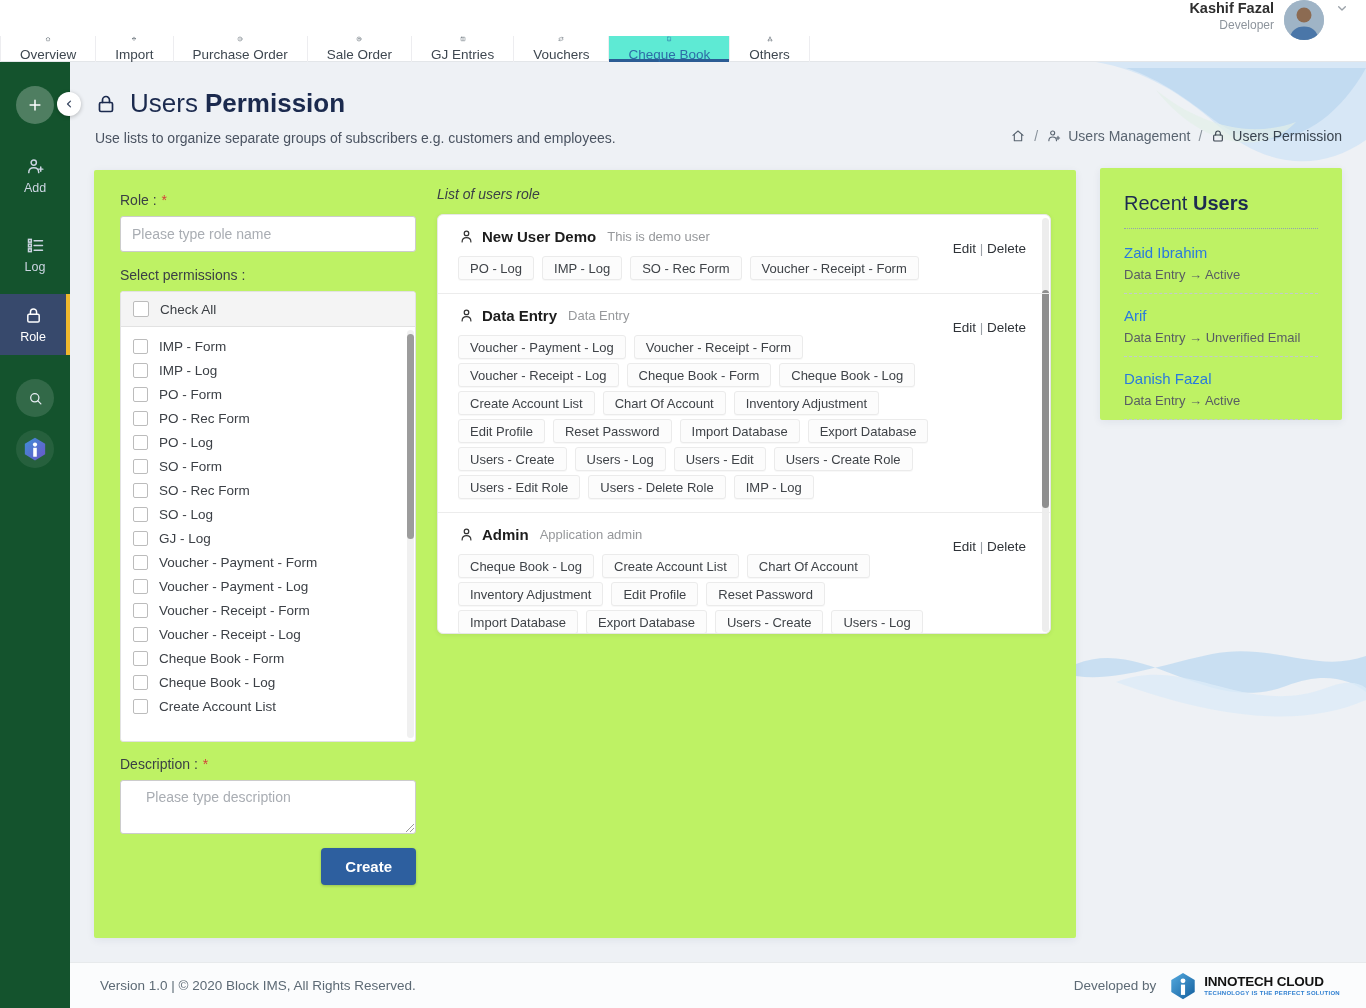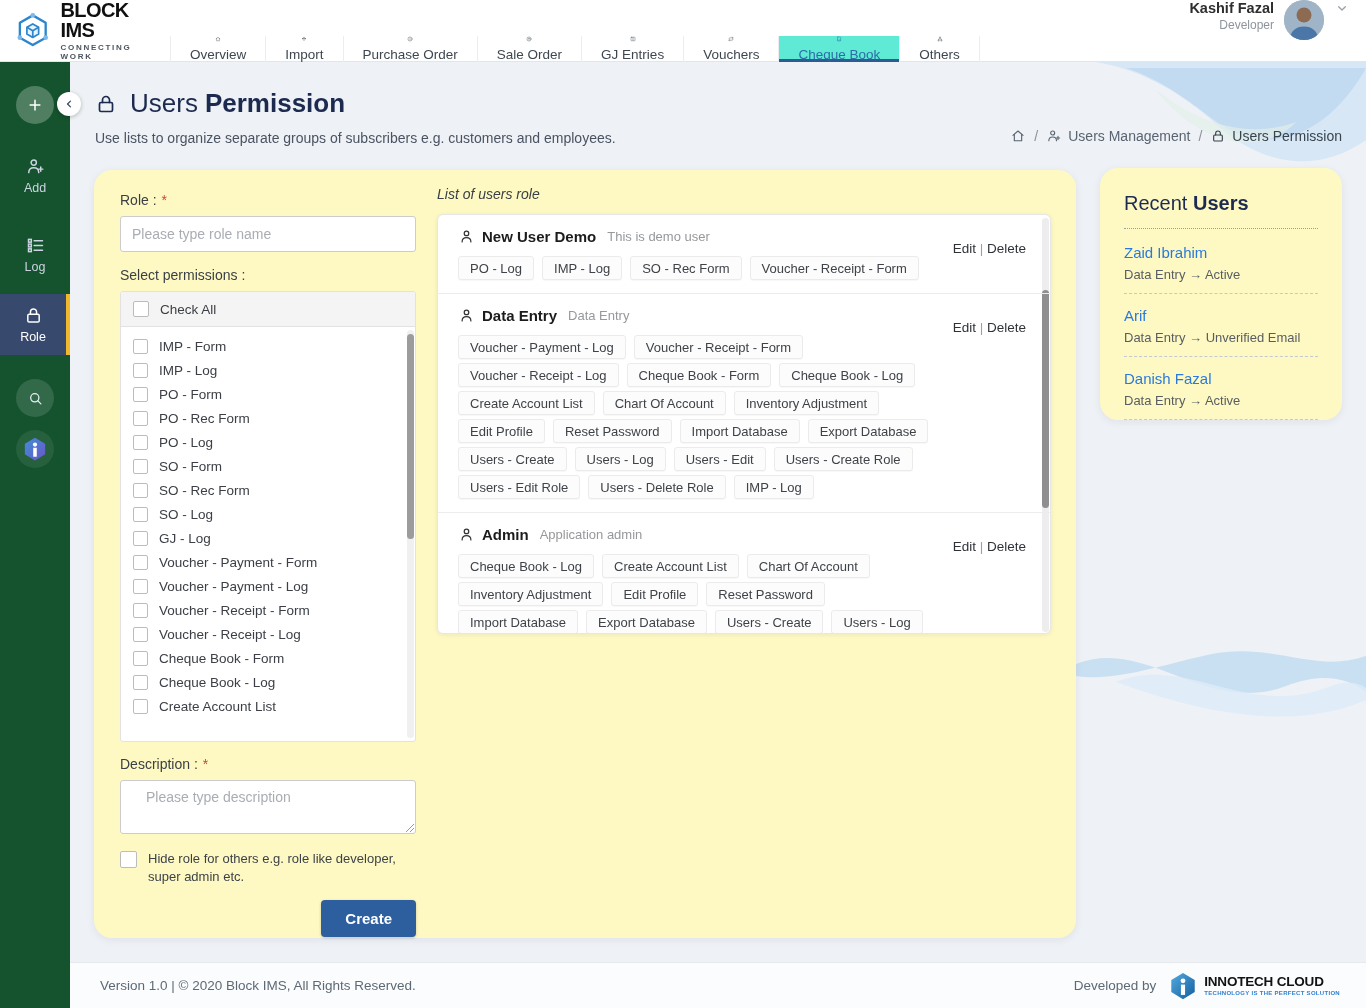--- a/index.html
+++ b/index.html
@@ -45,21 +45,21 @@
   .page-head { position:absolute; left:24px; top:26px; display:flex; align-items:center; gap:12px; z-index:1; color:#1b2a4e; }
   .page-title-light { font-size:26px; font-weight:400; }
   .page-title-bold { font-size:26px; font-weight:700; margin-left:-5px; }
   .page-sub { position:absolute; left:25px; top:68px; font-size:14px; color:#4a5361; z-index:1; }
 
   .breadcrumb { position:absolute; right:24px; top:66px; display:flex; align-items:center; gap:8px; font-size:14px; color:#596470; z-index:1; }
   .crumb { display:flex; align-items:center; gap:6px; cursor:pointer; }
   .crumb.current { color:#39434e; }
   .bc-sep { color:#8a939c; }
 
-  .card { background:#fef9c3; border-radius:18px; box-shadow:0 2px 8px rgba(25,45,85,.07); position:absolute; z-index:1; }
+  .card { background:#bef264; border-radius:2px; box-shadow:0 2px 8px rgba(25,45,85,.07); position:absolute; z-index:1; }
   .main-card { left:24px; top:108px; width:982px; height:768px; }
   .recent-card { left:1030px; top:106px; width:242px; height:252px; padding:24px 24px; overflow:hidden; }
 
   
   .form-col { position:absolute; left:26px; top:22px; width:296px; }
   .f-label { font-size:14px; color:#3a3f45; }
   .req { color:#d43f3a; margin-left:5px; }
   .text-input { width:100%; height:36px; border:1px solid #ccc; border-radius:3px; padding:0 11px; font-size:14px; color:#333; margin-top:8px; font-family:"Liberation Sans",sans-serif; outline:none; }
   .text-input::placeholder, textarea::placeholder { color:#a9adb3; }
   .perm-label-row { margin-top:15px; }
@@ -220,29 +220,20 @@
       <rect x="13.8" y="14.5" width="4.4" height="11" fill="#fff"></rect>
   </symbol>
   <symbol id="i-photo" viewBox="0 0 40 40">
     <rect width="40" height="40" fill="#9fb4c6"></rect>
     <circle cx="20" cy="15" r="7.5" fill="#8c6b52"></circle>
     <path d="M6 40 c0 -9 6 -13.5 14 -13.5 s14 4.5 14 13.5 z" fill="#4a76a8"></path>
   </symbol>
 </svg>
 
 <header class="topbar">
-  <div class="logo-box">
-    <svg class="ic" width="42" height="42">
-        <use href="#i-hexlogo"></use>
-      </svg>
-    <div>
-      <div class="logo-title">BLOCK IMS</div>
-      <div class="logo-sub">CONNECTING WORK</div>
-    </div>
-  </div>
   <nav class="nav">
     <div class="nav-item">
       <svg class="ic" width="20" height="20">
           <use href="#i-home"></use>
         </svg>
       <span>Overview</span>
     </div>
     <div class="nav-item">
       <svg class="ic" width="20" height="20">
           <use href="#i-ship"></use>
@@ -473,24 +464,20 @@
       </div>
 
       <div class="f-label desc-label">
         <span>Description :</span><span class="req">*</span>
       </div>
       <div class="ta-wrap">
         <textarea class="desc" placeholder="Please type description" style=""></textarea>
         <span class="resize-handle"></span>
       </div>
 
-      <div class="hide-row">
-        <span class="cb"></span>
-        <span class="hide-text">Hide role for others e.g. role like developer, super admin etc.</span>
-      </div>
 
       <button class="create-btn">Create</button>
     </div>
 
     <div class="roles-col">
       <div class="roles-heading">List of users role</div>
       <div class="roles-box">
 
         <div class="vscroll roles-scroll">
             <div class="thumb"></div>

